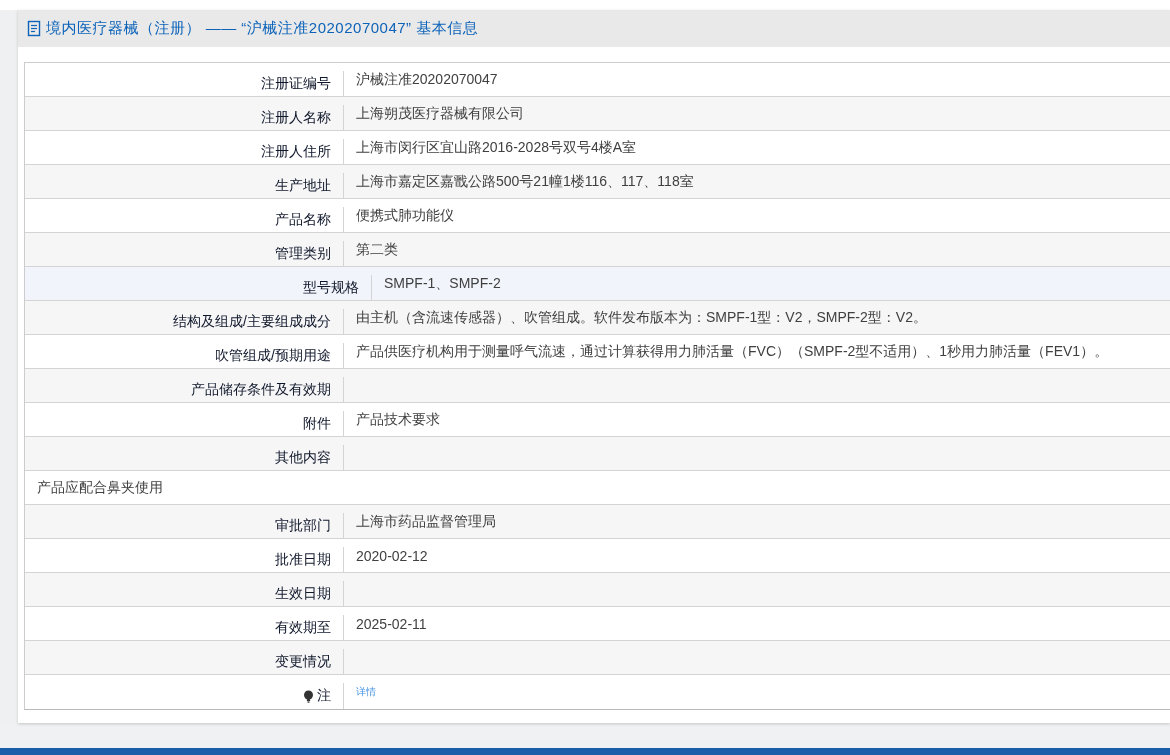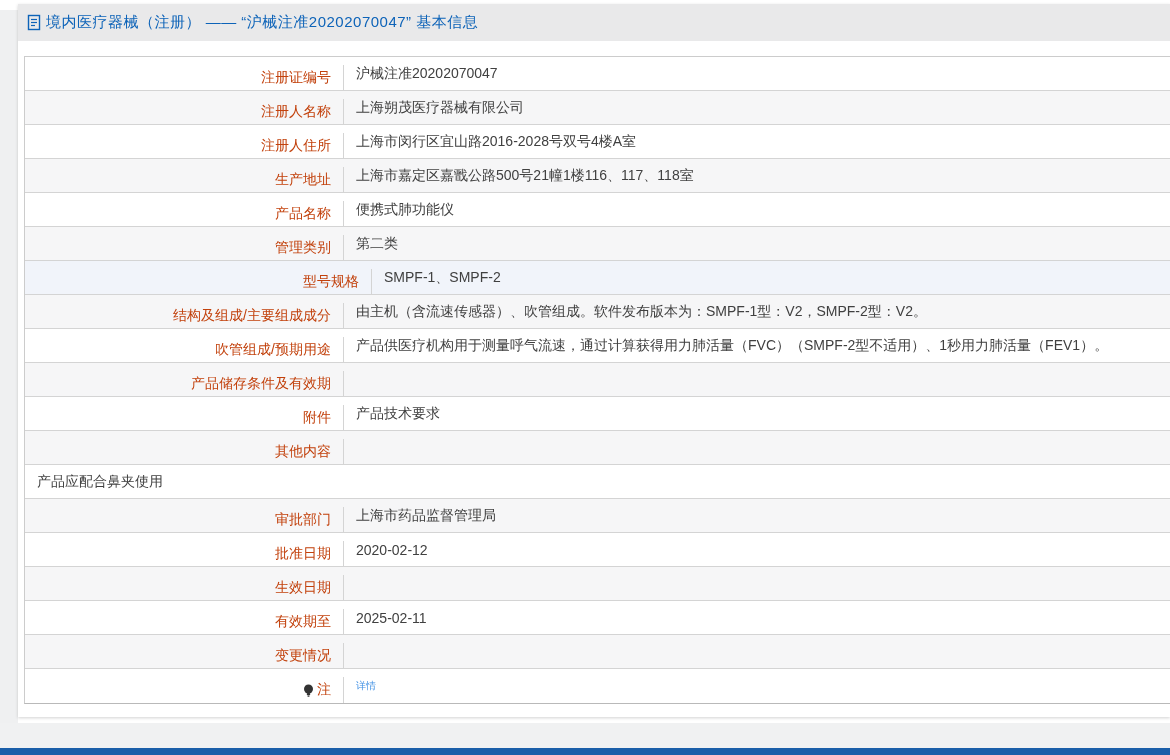--- a/index.html
+++ b/index.html
@@ -16,21 +16,21 @@
   }
   .bottom-area {
     position: absolute; left: 0; right: 0; top: 723px; bottom: 0;
     background: #f0f1f2;
   }
   .footer-bar {
     position: absolute; left: 0; right: 0; bottom: 0; height: 7px;
     background: #1a5ea9;
   }
   .card {
-    position: absolute; left: 18px; top: 4px; width: 1152px; height: 713px;
+    position: absolute; left: 18px; top: 10px; width: 1152px; height: 713px;
     background: #ffffff;
     box-shadow: 0 1px 3px rgba(0,0,0,0.18);
   }
   .card-header {
     height: 37px;
     background: #e9e9ea;
     display: flex; align-items: center;
     padding-left: 8px;
   }
   .doc-icon { display: inline-flex; margin-right: 4px; }
@@ -53,21 +53,21 @@
     background: #ffffff;
   }
   .row:last-child { border-bottom: none; }
   .row:nth-child(even) { background: #f6f6f7; }
   .row.hovered { background: #f1f4fa; padding-left: 28px; }
   .cell-label {
     width: 319px;
     padding-right: 12px;
     border-right: 1px solid #d4d4d4;
     display: flex; align-items: center; justify-content: flex-end;
-    color: #c2410c;
+    color: #0f172a;
     font-size: 14px;
     white-space: nowrap;
     margin-top: 8px;
   }
   .cell-value {
     flex: 1;
     padding-left: 12px;
     display: flex; align-items: center;
     color: #404040;
     font-size: 14px;

